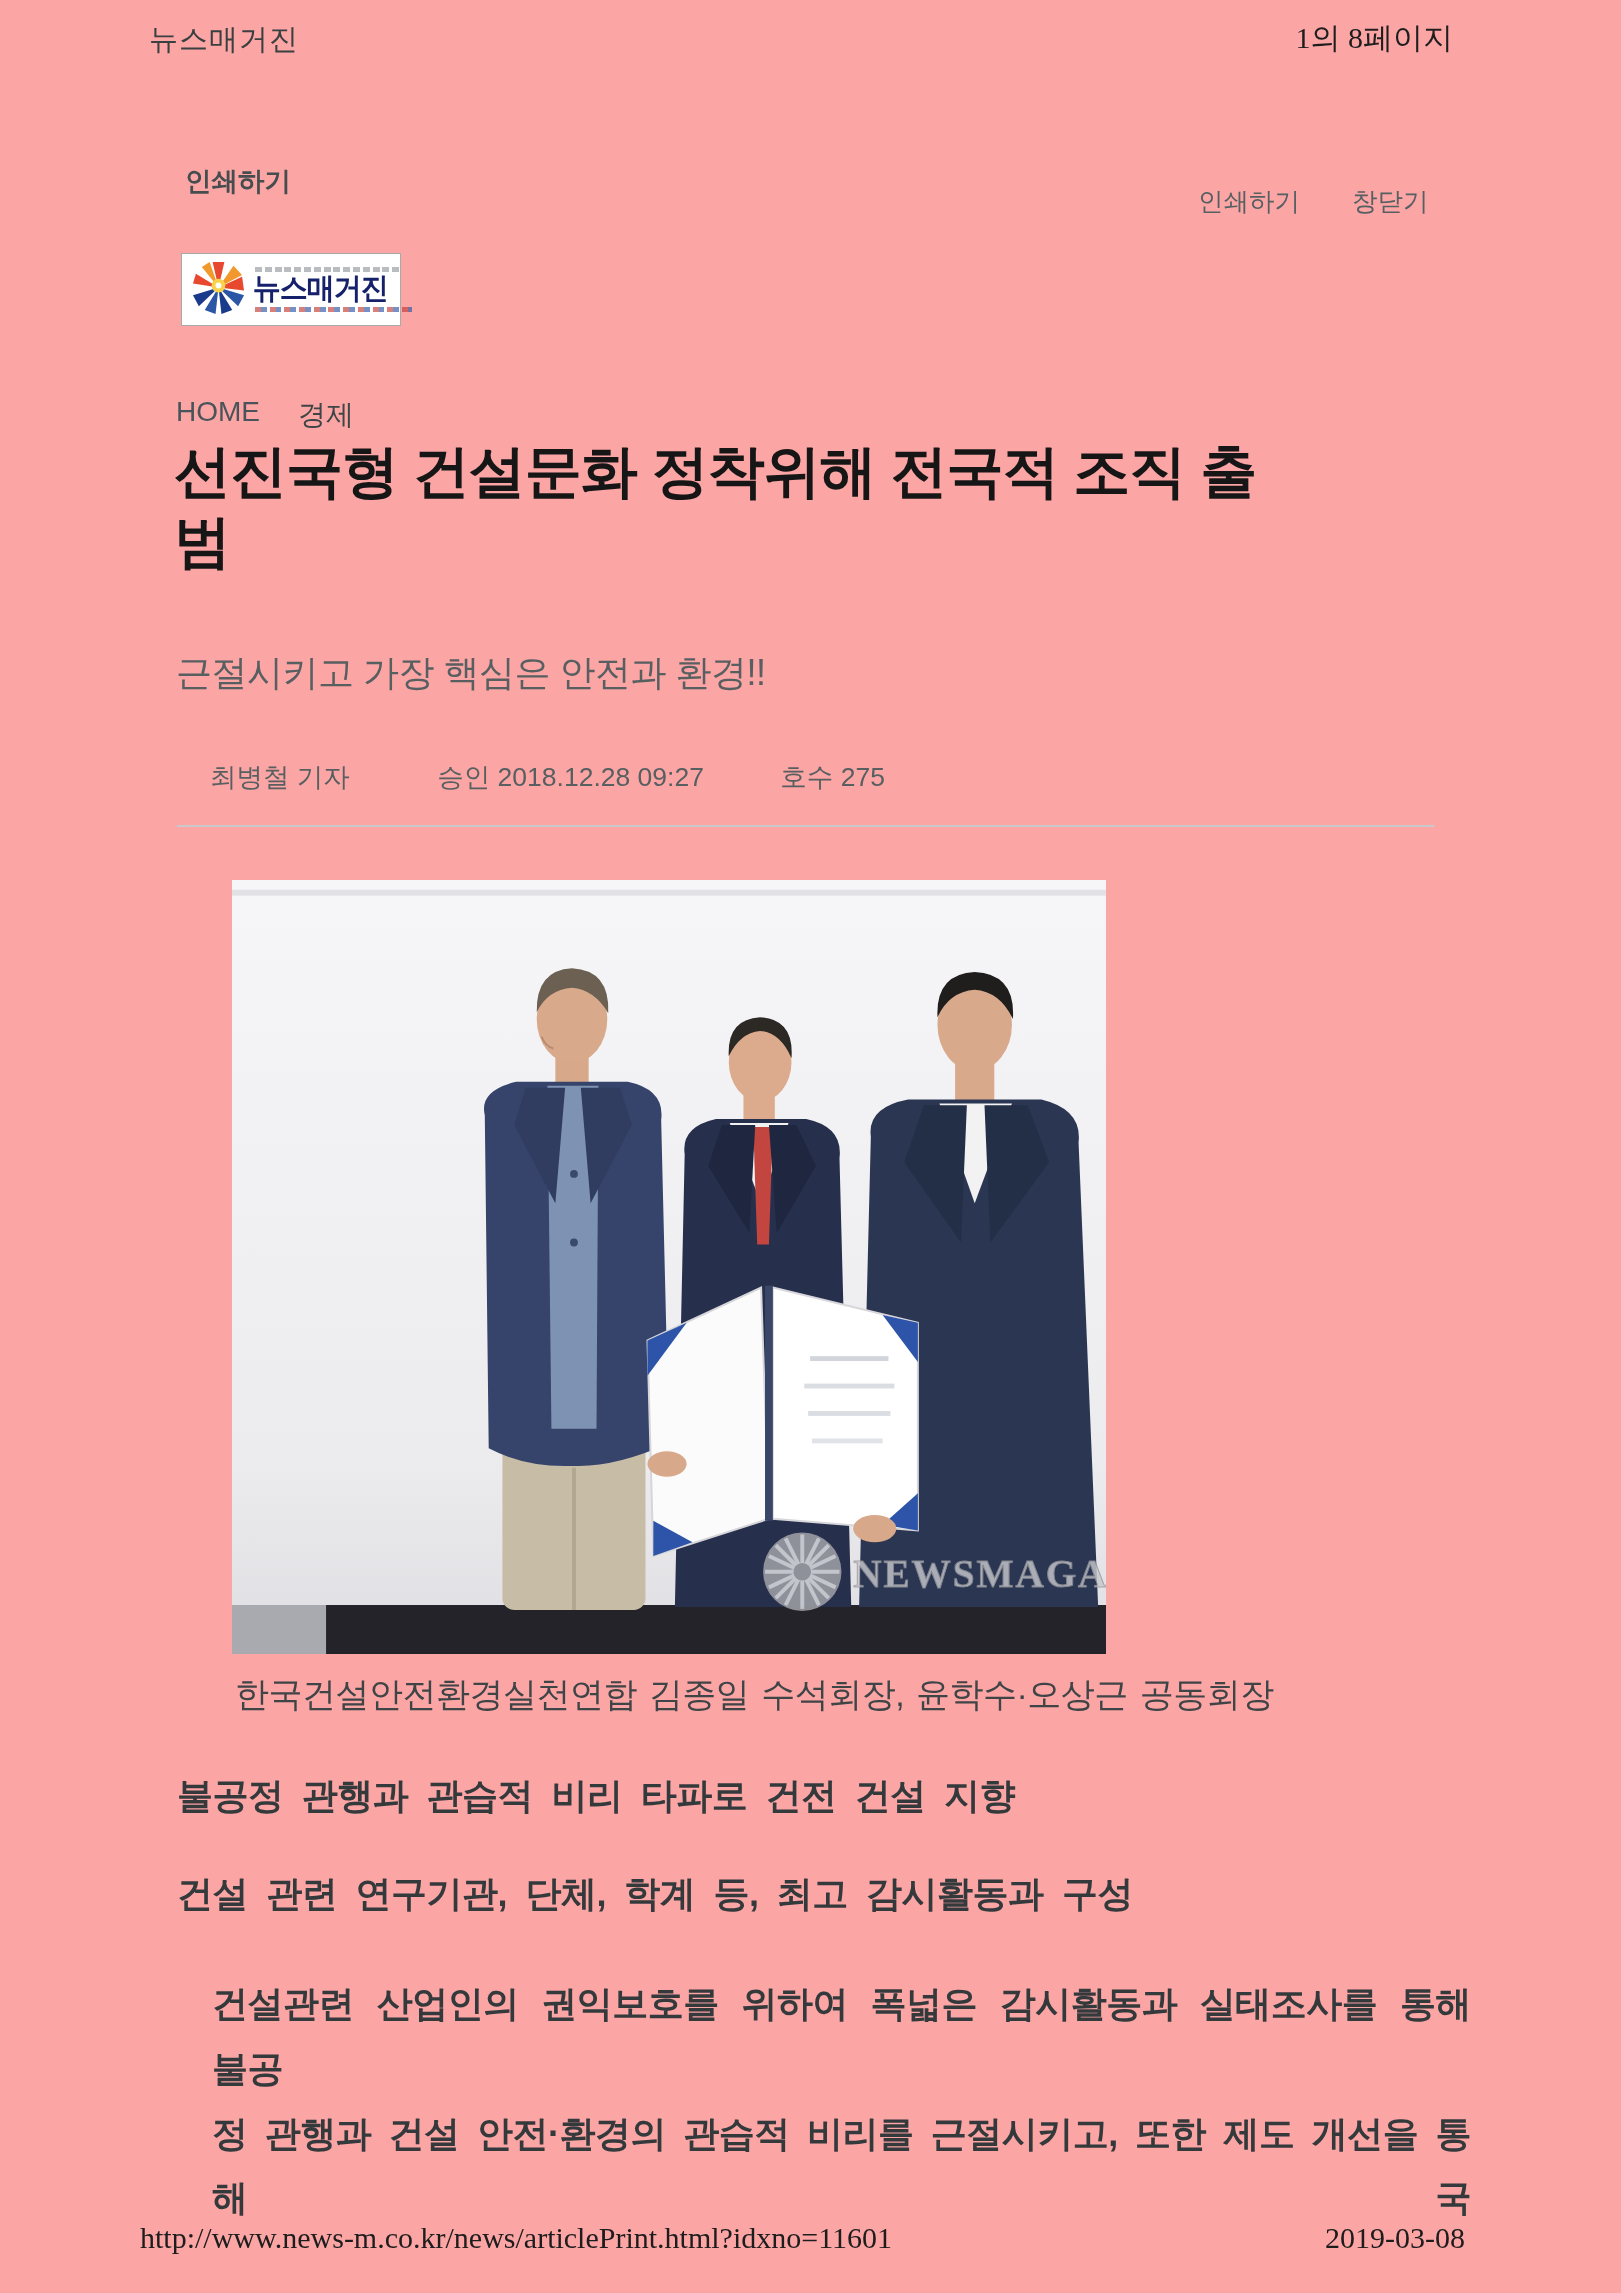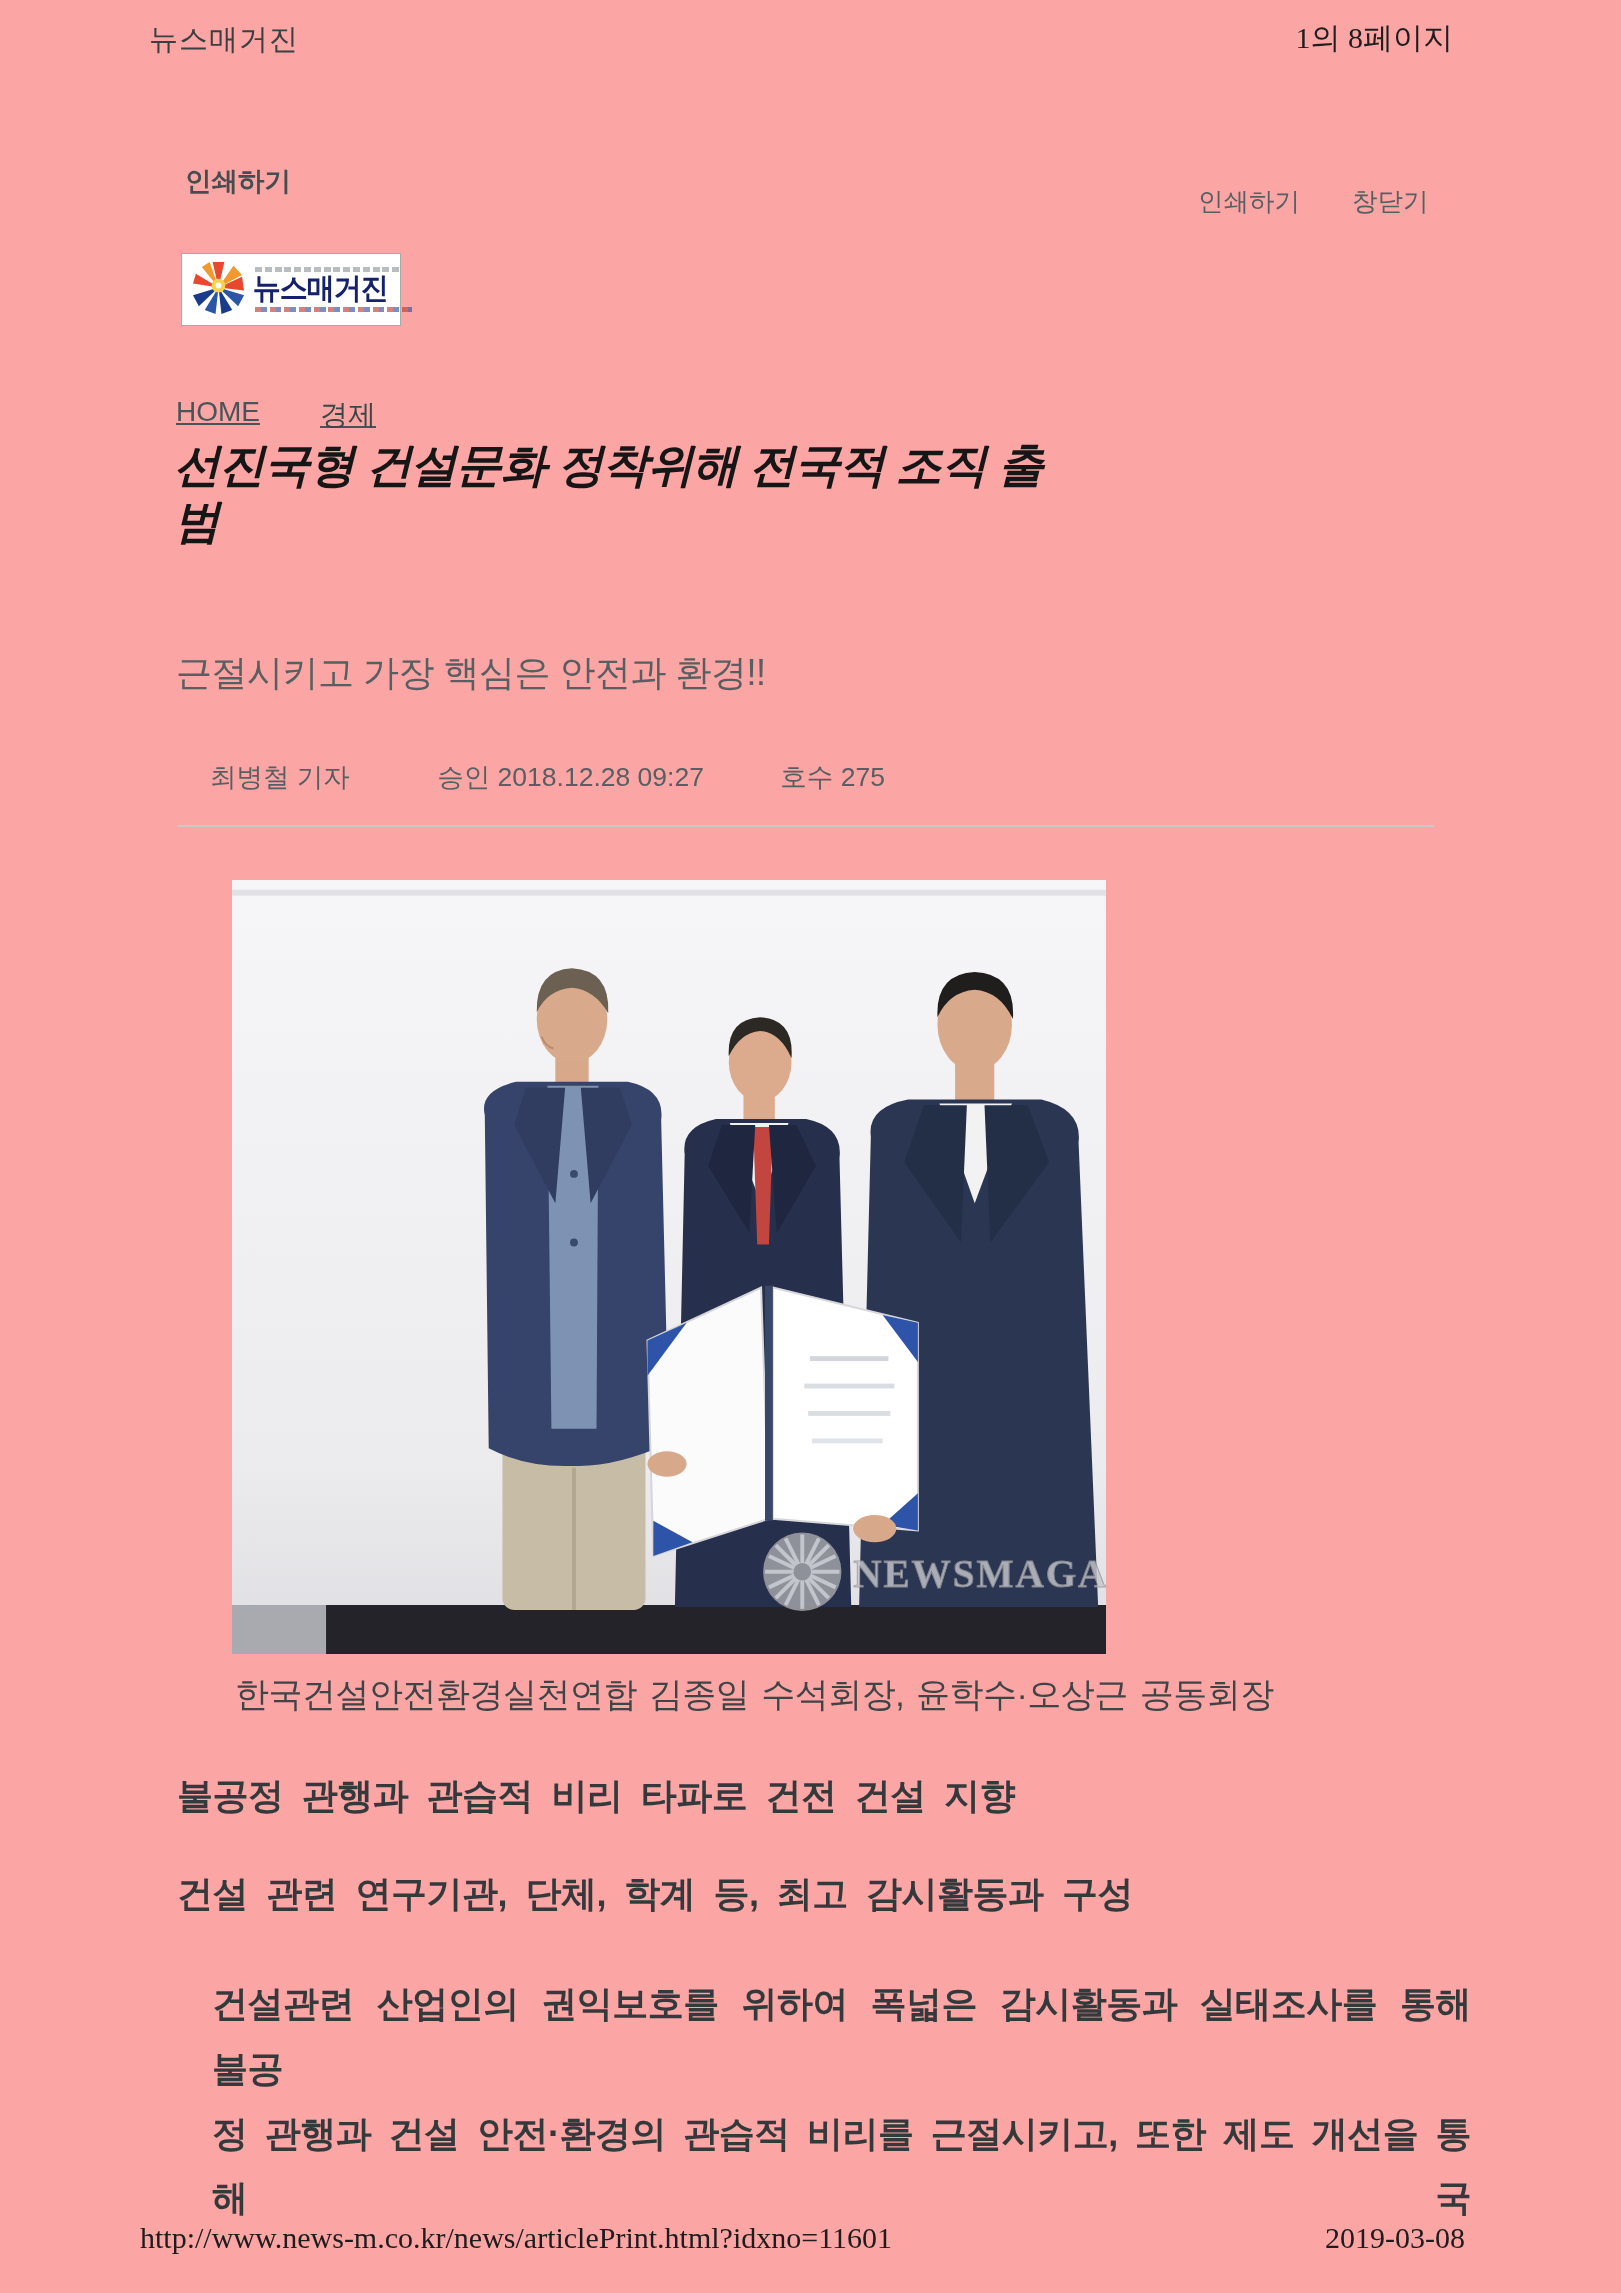--- a/index.html
+++ b/index.html
@@ -25,27 +25,27 @@
     background:#fff; display:flex; align-items:center; padding:4.9px 8.8px; gap:6.9px; cursor:pointer;
   }
   .logo-text-wrap { display:flex; flex-direction:column; line-height:1; }
   .logo-tagline { height:4.9px; width:145px; margin:0 0 2.9px 2px;
     background:repeating-linear-gradient(90deg,#9aa0a6 0 6.9px,transparent 6.9px 9.8px); opacity:.7; }
   .logo-main { font-size:28px; font-weight:bold; color:#15216b; letter-spacing:-1px; transform:scaleY(1.05); }
   .logo-subline { height:4.9px; width:157px; margin:3.9px 0 0 2px;
     background:repeating-linear-gradient(90deg,#c23b34 0 5.9px,#2b55a5 5.9px 11.8px,transparent 11.8px 14.7px); opacity:.65; }
 
   
-  .breadcrumb { left:176px; top:396px; display:flex; gap:60px; font-size:28px; color:#49545a;text-decoration:underline; }
+  .breadcrumb { left:176px; top:396px; display:flex; gap:38px; font-size:28px; color:#49545a; }
   .breadcrumb .crumb { cursor:pointer; }
   .breadcrumb .crumb-category { color:#3d4547; }
 
   
-  .article-title { left:174px; top:437px; width:1284px; font-size:46px; font-weight:800;
-    color:#161616; line-height:1.22; letter-spacing:-1px;font-style:italic; }
+  .article-title { left:174px; top:437px; width:1284px; font-size:57px; font-weight:800;
+    color:#161616; line-height:1.22; letter-spacing:-1px; }
   .article-subtitle { left:176px; top:649px; font-size:36px; color:#585f61; letter-spacing:-0.5px; }
   .byline { left:210px; top:759px; font-size:26.5px; color:#575f61; }
   .byline .approved { margin-left:80px; }
   .byline .issue { margin-left:69px; }
   .divider { left:177px; top:825px; width:1257px; height:2px; background:#c9c9c9; }
 
   
   .photo { left:232px; top:880px; width:874px; height:774px; }
   .photo svg { display:block; width:100%; height:100%; }
   .photo-caption { left:235px; top:1672px; font-size:34px; color:#3f4446; letter-spacing:-0.5px; word-spacing:2.9px; }

